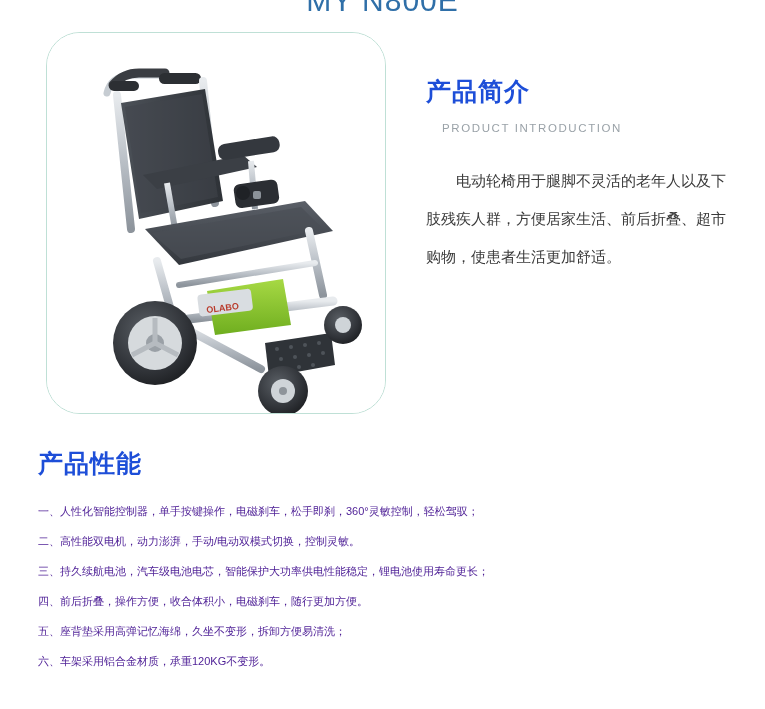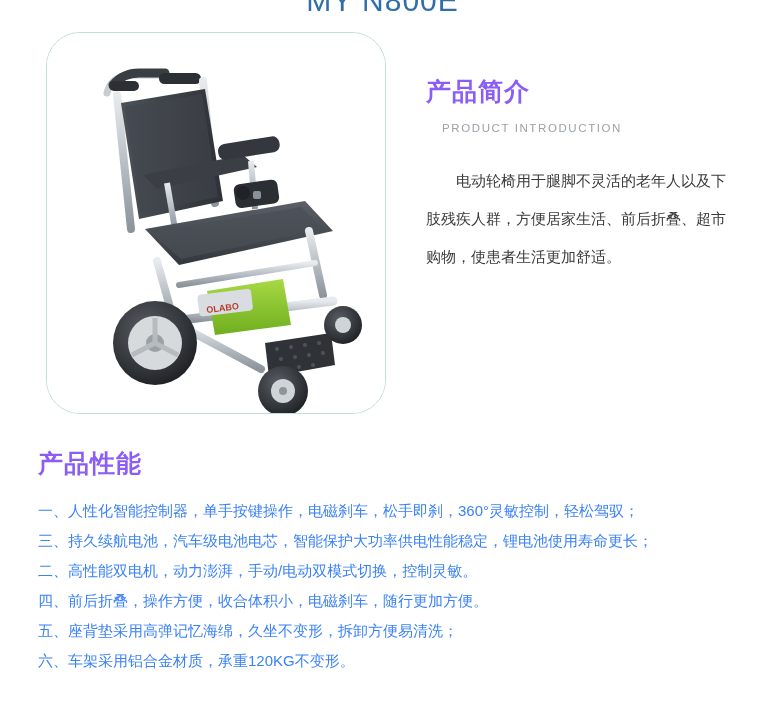--- a/index.html
+++ b/index.html
@@ -52,21 +52,21 @@
   
   .intro {
     position: absolute;
     left: 426px;
     top: 76px;
     width: 300px;
   }
   .sec-title-cn {
     font-size: 25px;
     font-weight: bold;
-    color: #8b5cf6;
+    color: #1d4ed8;
     letter-spacing: 1px;
     margin: 0 0 4px 0;
     line-height: 1.2;
   }
   .sec-title-en {
     font-size: 11.5px;
     letter-spacing: 1.6px;
     color: #9aa2a8;
     margin: 16px;
     line-height: 1.2;
@@ -91,23 +91,23 @@
     top: 448px;
     width: 700px;
   }
   .perf .sec-title-cn { margin-bottom: 5px; }
   .perf-list {
     margin: 18px 0 0 0;
     padding: 0;
     list-style: none;
   }
   .perf-list li {
-    font-size: 15px;
+    font-size: 11px;
     line-height: 30px;
-    color: #3b82f6;
+    color: #4c1d95;
     white-space: nowrap;
   }
 
   
   svg { display: block; }
 </style>
 </head>
 <body>
 
 <div class="top-title">MY N800E</div>
@@ -223,19 +223,19 @@
   <div class="sec-title-en">PRODUCT INTRODUCTION</div>
   <div class="intro-body">
     <p class="indent">电动轮椅用于腿脚不灵活的老年人以及下肢残疾人群，方便居家生活、前后折叠、超市购物，使患者生活更加舒适。</p>
   </div>
 </div>
 
 <div class="perf">
   <h2 class="sec-title-cn">产品性能</h2>
   <ul class="perf-list">
     <li>一、人性化智能控制器，单手按键操作，电磁刹车，松手即刹，360°灵敏控制，轻松驾驭；</li>
+    <li>二、高性能双电机，动力澎湃，手动/电动双模式切换，控制灵敏。</li>
     <li>三、持久续航电池，汽车级电池电芯，智能保护大功率供电性能稳定，锂电池使用寿命更长；</li>
-    <li>二、高性能双电机，动力澎湃，手动/电动双模式切换，控制灵敏。</li>
     <li>四、前后折叠，操作方便，收合体积小，电磁刹车，随行更加方便。</li>
     <li>五、座背垫采用高弹记忆海绵，久坐不变形，拆卸方便易清洗；</li>
     <li>六、车架采用铝合金材质，承重120KG不变形。</li>
   </ul>
 </div>
 
 </body></html>

